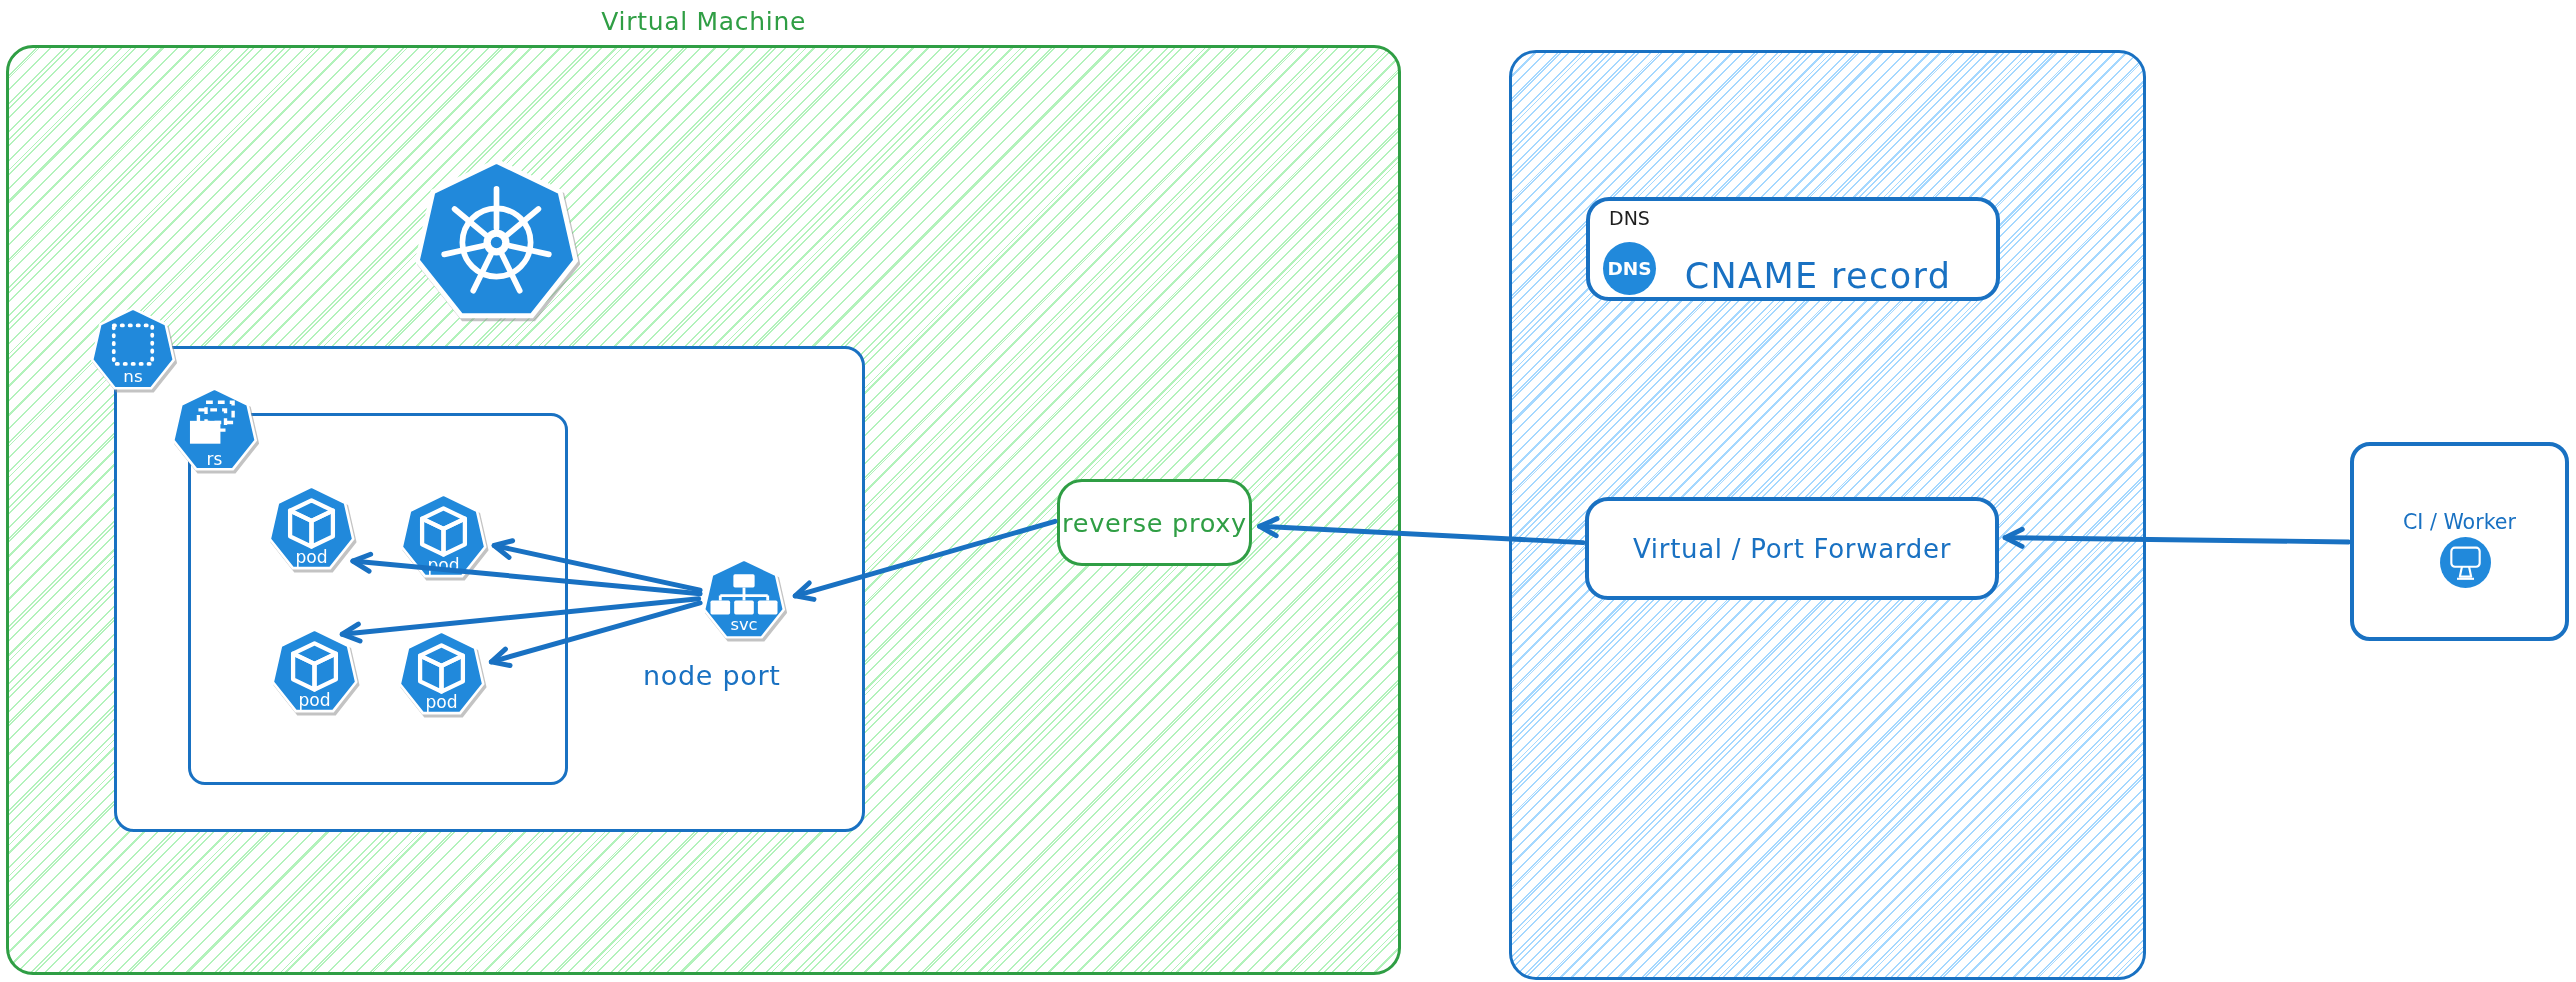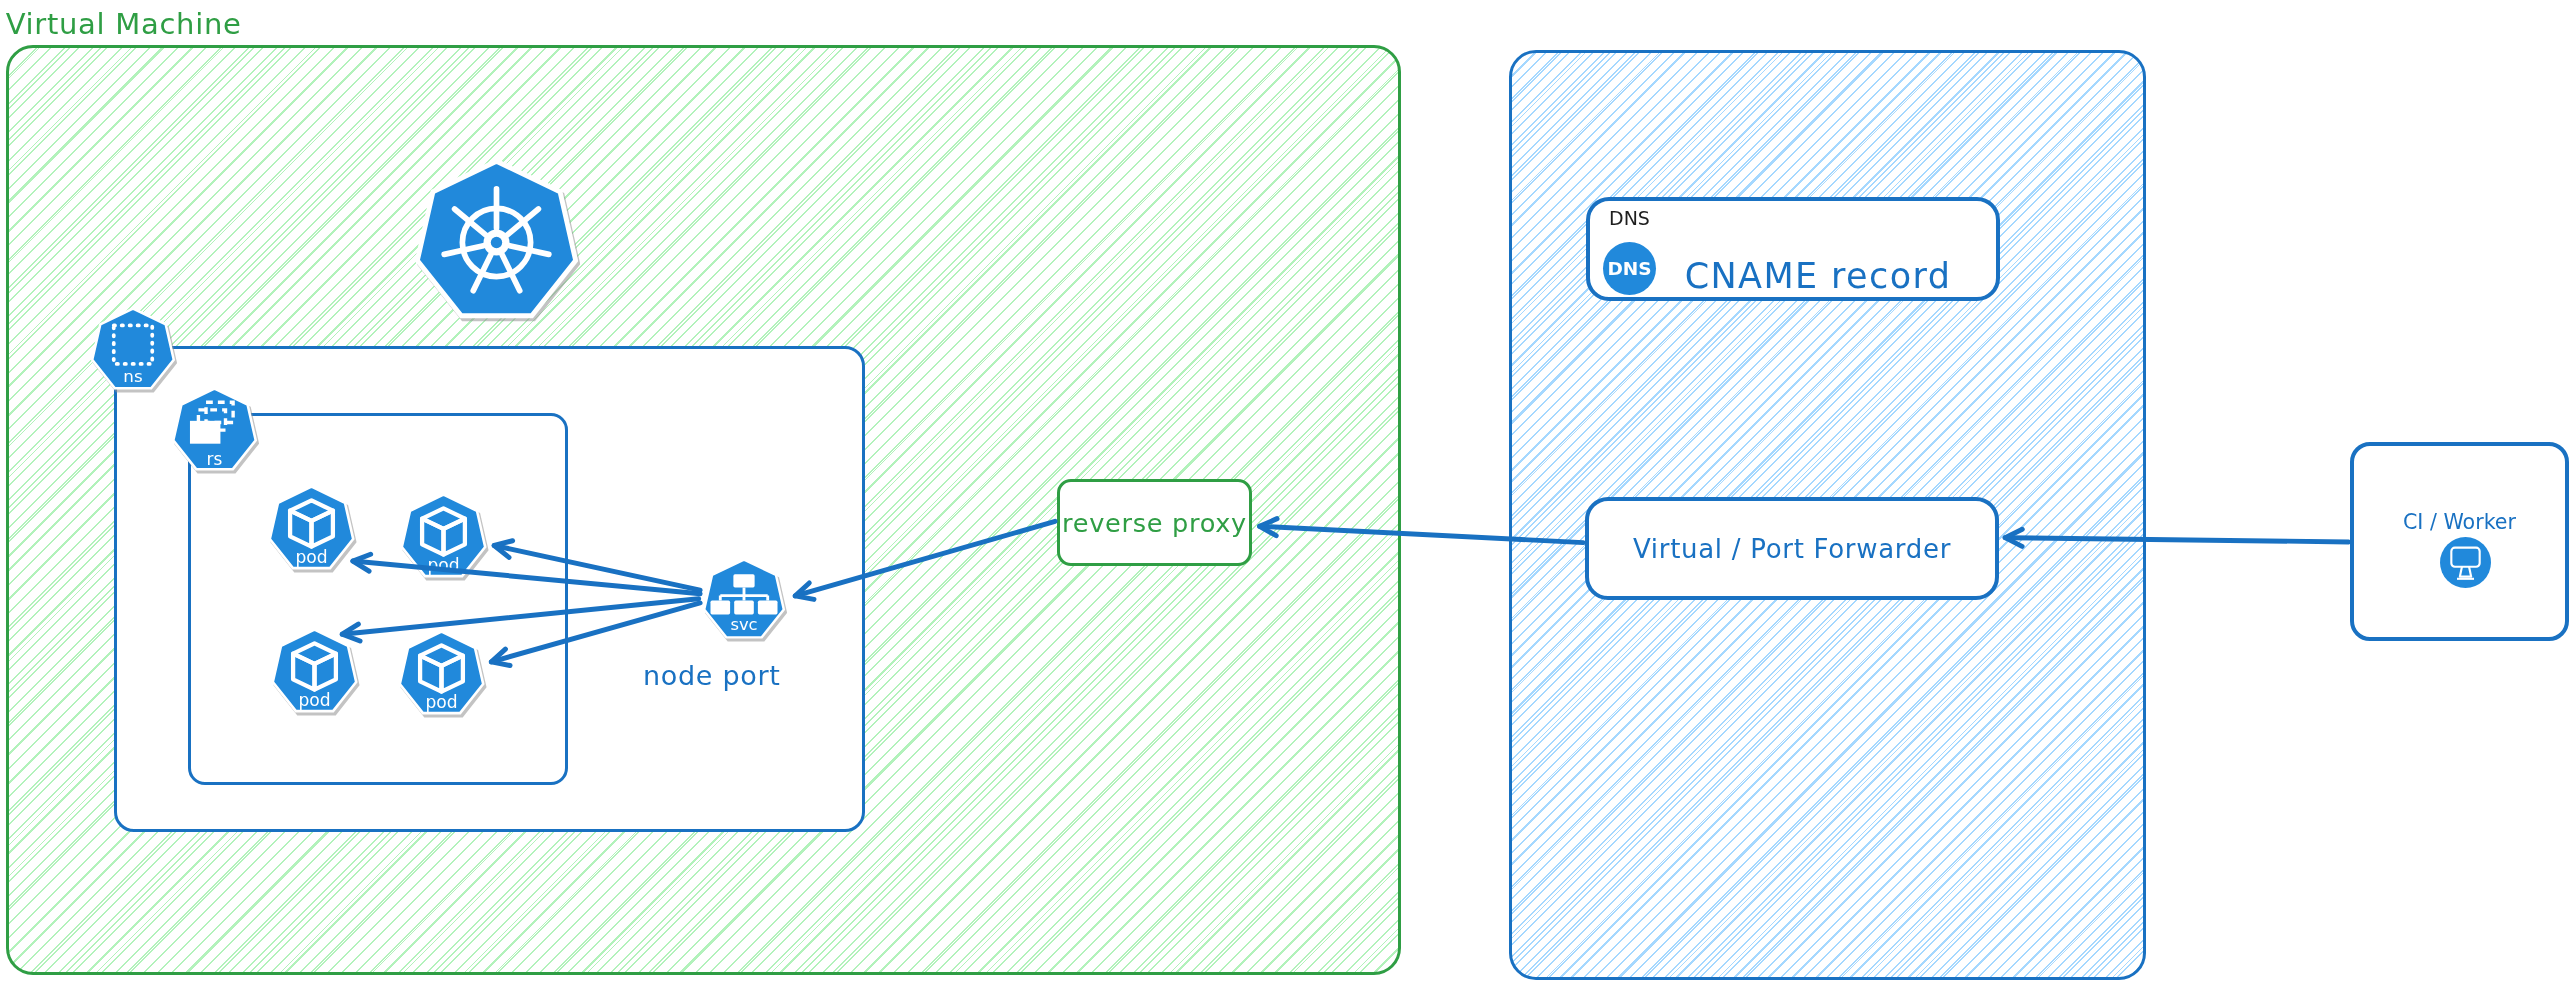--- a/index.html
+++ b/index.html
@@ -16,29 +16,29 @@
   .vm-box{left:5.7px;top:45px;width:1389px;height:924px;border:3.6px solid var(--green);
     border-radius:27px;
     background-image:
       repeating-linear-gradient(135deg,transparent 0 8.5px,var(--green-hatch) 8.5px 10px),
       repeating-linear-gradient(135deg,transparent 0 20.6px,var(--green-hatch) 20.6px 21.7px);}
   .ext-box{left:1509px;top:50px;width:631px;height:924px;border:3.6px solid var(--blue);
     border-radius:27px;
     background-image:
       repeating-linear-gradient(135deg,transparent 0 6.7px,var(--blue-hatch) 6.7px 8.2px),
       repeating-linear-gradient(135deg,transparent 0 16.3px,var(--blue-hatch) 16.3px 17.4px);}
-  .group-title{font-size:29px;letter-spacing:0.7px;text-align:left;white-space:nowrap;}
+  .group-title{font-size:25px;letter-spacing:0.7px;text-align:center;white-space:nowrap;}
   .vm-title{left:5.7px;top:7px;width:1396px;color:var(--green);}
   .ext-title{left:1509px;top:5.7px;width:638px;color:var(--blue);}
 
   
   .white-box{background:#fff;box-sizing:border-box;}
   .ns-box{left:114px;top:346px;width:751px;height:486px;border:3.6px solid var(--blue);border-radius:20px;}
   .rs-box{left:188px;top:413px;width:380px;height:372px;border:3.6px solid var(--blue);border-radius:17px;}
-  .rp-box{left:1057px;top:479px;width:195px;height:87px;border:3.6px solid var(--green);border-radius:14px;
+  .rp-box{left:1057px;top:479px;width:195px;height:87px;border:3.6px solid var(--green);border-radius:25px;
           display:flex;align-items:center;justify-content:center;}
   .rp-label{color:var(--green);font-size:25.6px;letter-spacing:0.7px;white-space:nowrap;}
   .dns-box{left:1586px;top:197px;width:414px;height:104px;border:4.3px solid var(--blue);border-radius:23px;}
   .worker-box{left:1585px;top:497px;width:414px;height:103px;border:4.3px solid var(--blue);border-radius:23px;
           display:flex;align-items:center;justify-content:center;}
   .worker-label{color:var(--blue);font-size:26px;letter-spacing:0.7px;white-space:nowrap;}
   .ci-box{left:2350px;top:442px;width:219px;height:199px;border:4.3px solid var(--blue);border-radius:20px;}
   .ci-label{left:2356px;top:510px;width:207px;text-align:center;color:var(--blue);font-size:20.6px;white-space:nowrap;}
 
   .dns-tag{left:1609px;top:207px;color:var(--ink);font-size:19px;font-weight:500;}

